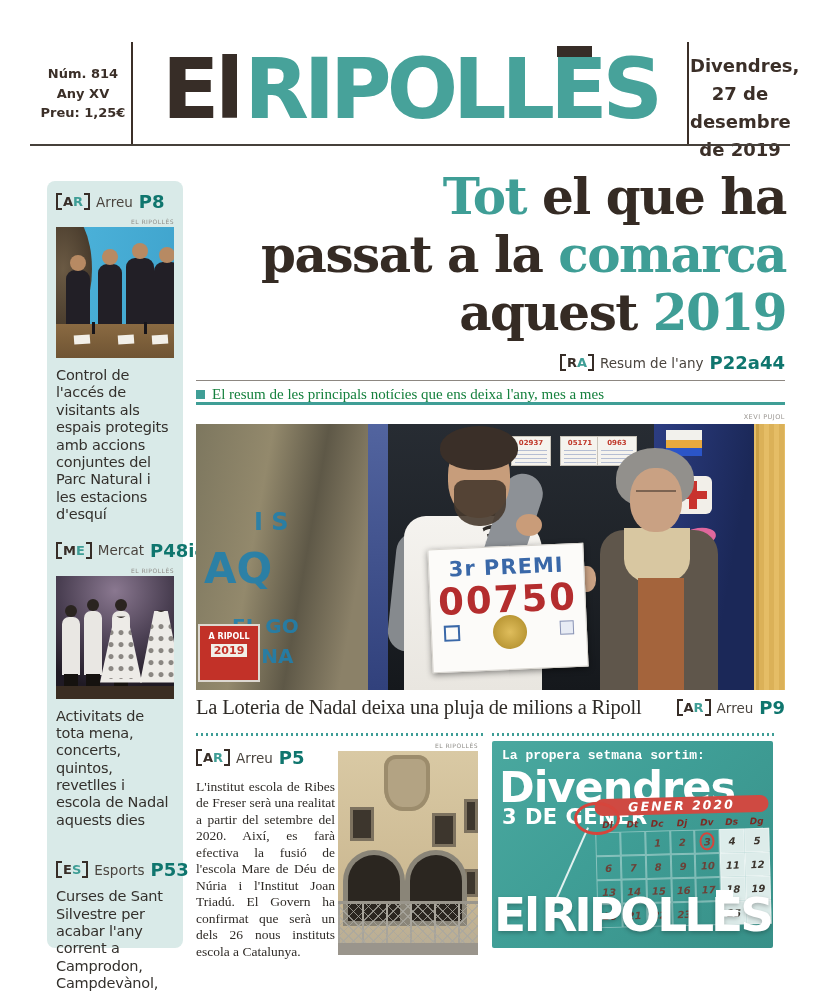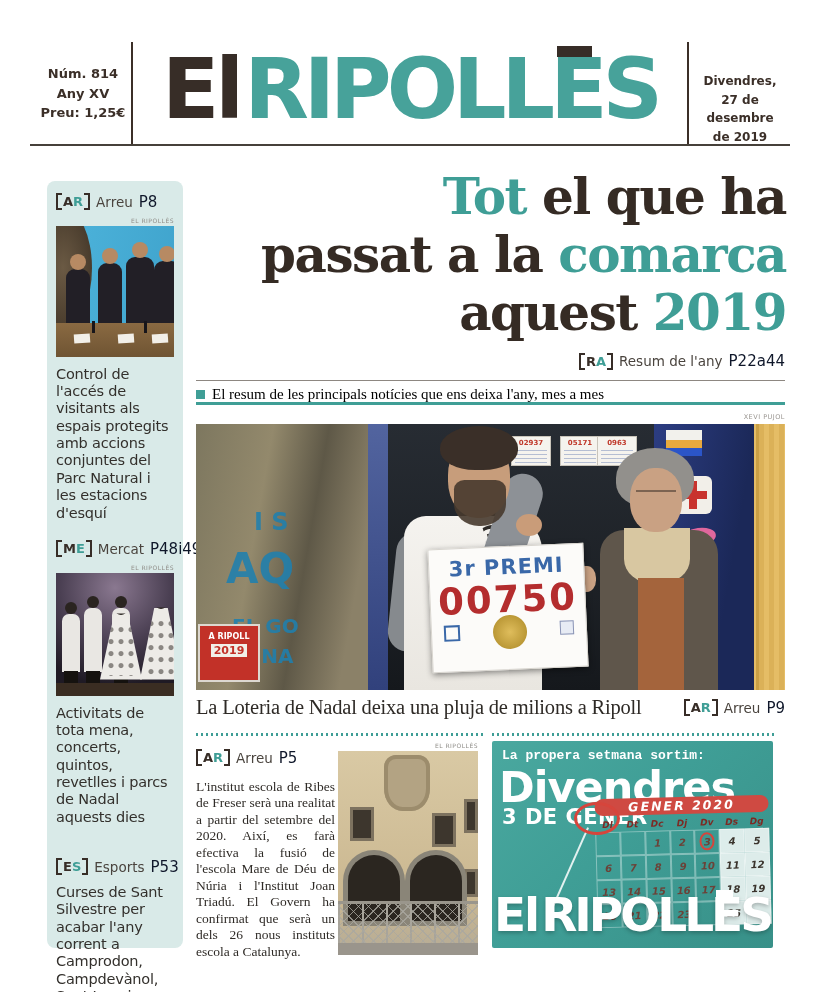--- a/index.html
+++ b/index.html
@@ -12,34 +12,34 @@
   .vline{position:absolute;top:42px;width:2px;height:103px;background:#3b2f28;}
   .vline-l{left:131px;} .vline-r{left:687px;}
   .logo-wrap{position:absolute;left:140px;top:34px;width:540px;height:110px;
              display:flex;align-items:center;justify-content:center;white-space:nowrap;}
   .logo-el{font-size:84px;font-weight:bold;letter-spacing:-4px;color:#372d27;}
   .logo-name{font-size:84px;font-weight:bold;letter-spacing:-5px;color:#47a29a;margin-left:4px;}
   .acc{position:relative;display:inline-block;}
   .acc::after{content:'';position:absolute;top:6px;left:7px;right:11px;height:11px;background:#372d27;}
   .acc-w{position:relative;display:inline-block;}
   .acc-w::after{content:'';position:absolute;top:3px;left:5px;right:7px;height:7px;background:#ffffff;}
-  .date-info{position:absolute;left:690px;top:72px;width:100px;text-align:center;
-             font-weight:bold;font-size:12px;line-height:1.55;color:#3b2f28;}
+  .date-info{position:absolute;left:690px;top:52px;width:100px;text-align:center;
+             font-weight:bold;font-size:18px;line-height:1.55;color:#3b2f28;}
   .header-rule{position:absolute;left:30px;top:144px;width:760px;height:2px;background:#46403a;}
 
   
   .badge{display:inline-flex;align-items:center;gap:6px;}
   .badge-box{position:relative;display:inline-flex;padding:2px 7px;font-weight:bold;font-size:13px;line-height:1;}
   .badge-box::before{content:'';position:absolute;left:0;top:0;bottom:0;width:4px;
                      border:2px solid #372d27;border-right:none;}
   .badge-box::after{content:'';position:absolute;right:0;top:0;bottom:0;width:4px;
                     border:2px solid #372d27;border-left:none;}
   .bl1{color:#372d27;} .bl2{color:#3f9e96;}
   .badge-label{font-size:13.5px;color:#4a443e;}
-  .badge-page{font-size:15px;font-weight:normal;color:#0f172a;}
+  .badge-page{font-size:18px;font-weight:bold;color:#0f766e;}
 
   
   .sidebar{position:absolute;left:47px;top:181px;width:136px;height:767px;background:#d9eae8;
            border-radius:8px;padding:10px 9px;box-sizing:border-box;}
   .side-credit{text-align:right;font-size:6px;letter-spacing:.5px;color:#8f8d88;margin:6px 0 2px;}
   .side-photo{position:relative;width:100%;overflow:hidden;}
   .side-text{font-size:14.5px;line-height:1.2;letter-spacing:-.2px;color:#33302c;margin-top:9px;}
   .sec2{margin-top:16px;} .sec3{margin-top:30px;}
 
   
@@ -68,21 +68,21 @@
                   background:radial-gradient(circle at 30% 30%,rgba(40,35,30,.5) 2px,transparent 3px) 0 0/10px 12px;}
 
   
   .headline{position:absolute;left:196px;top:168px;width:590px;
             font-family:"DejaVu Serif","Liberation Serif",serif;font-weight:bold;
             font-size:50px;line-height:1.16;letter-spacing:-1.5px;color:#352b24;text-align:right;}
   .hl-teal{color:#3f9e96;}
   .ra-row{position:absolute;left:196px;top:352px;width:589px;display:flex;justify-content:flex-end;}
   .rule-thin{position:absolute;left:196px;top:380px;width:589px;height:1px;background:#8d8781;}
   .kicker-row{position:absolute;left:196px;top:386px;width:589px;display:flex;align-items:center;gap:7px;
-              font-family:"Liberation Serif",serif;font-size:15px;color:#000000;}
+              font-family:"Liberation Serif",serif;font-size:15px;color:#15803d;}
   .kicker-sq{width:9px;height:9px;background:#3f9e96;flex:0 0 auto;}
   .rule-teal{position:absolute;left:196px;top:402px;width:589px;height:3px;background:#3f9e96;}
   .photo-credit-main{position:absolute;left:196px;top:413px;width:589px;text-align:right;
                      font-size:6.5px;letter-spacing:.5px;color:#9a9691;}
   .caption-row{position:absolute;left:196px;top:696px;width:589px;display:flex;
                justify-content:space-between;align-items:center;}
   .caption{font-family:"Liberation Serif",serif;font-size:20.5px;color:#2e2a26;letter-spacing:-.2px;}
   .dotted{position:absolute;top:733px;height:3px;
           background:repeating-linear-gradient(90deg,#3f9e96 0 2px,transparent 2px 5px);}
   .dotted-l{left:196px;width:289px;} .dotted-r{left:492px;width:285px;}
@@ -279,21 +279,21 @@
       </span>
       <div class="side-credit">EL RIPOLLÈS</div>
       <div class="side-photo scene-concert">
         <div class="sc-man" style="left:6px;"></div>
         <div class="sc-man" style="left:28px;height:64px;"></div>
         <div class="sc-man" style="left:56px;height:68px;bottom:20px;"></div>
         <div class="sc-gown" style="left:44px;"></div>
         <div class="sc-gown" style="left:84px;height:72px;"></div>
         <div class="sc-floor"></div>
       </div>
-      <div class="side-text">Activitats de tota mena, concerts, quintos, revetlles i parcs de Nadal aquests dies</div>
+      <div class="side-text">Activitats de tota mena, concerts, quintos, revetlles i escola de Nadal aquests dies</div>
     </div>
 
     <div class="sec3">
       <span class="badge">
         <span class="badge-box">
             <span class="bl1">E</span>
             <span class="bl2">S</span>
           </span>
         <span class="badge-label">Esports</span>
         <span class="badge-page">P53</span>
@@ -323,21 +323,21 @@
   <div class="kicker-row">
     <span class="kicker-sq"></span>
     <span>El resum de les principals notícies que ens deixa l'any, mes a mes</span>
   </div>
   <div class="rule-teal"></div>
   <div class="photo-credit-main">XEVI PUJOL</div>
 
   <div class="main-photo">
     <div class="mp-window">
       <span class="mp-wl" style="left:58px;top:86px;font-size:24px;">I S</span>
-      <span class="mp-wl" style="left:30px;top:124px;font-size:42px;">AQ</span>
+      <span class="mp-wl" style="left:8px;top:124px;font-size:42px;">AQ</span>
       <span class="mp-wl" style="left:36px;top:192px;font-size:20px;">EL GO</span>
       <span class="mp-wl" style="left:28px;top:222px;font-size:20px;">DE NA</span>
     </div>
     <div class="mp-poster">
       <span>A RIPOLL</span><br>
       <b>2019</b>
     </div>
     <div class="mp-frame-c"></div>
     <div class="mp-interior"></div>
     <div class="mp-ticket" style="left:315px;">02937</div>

